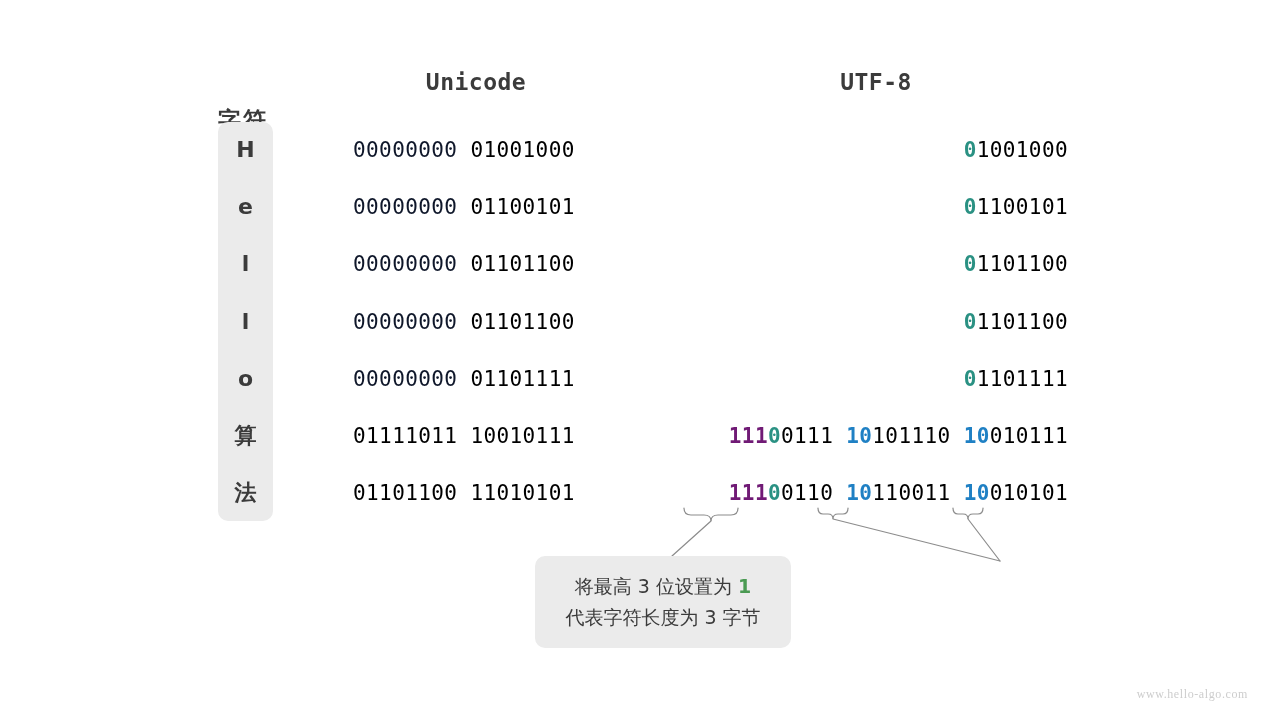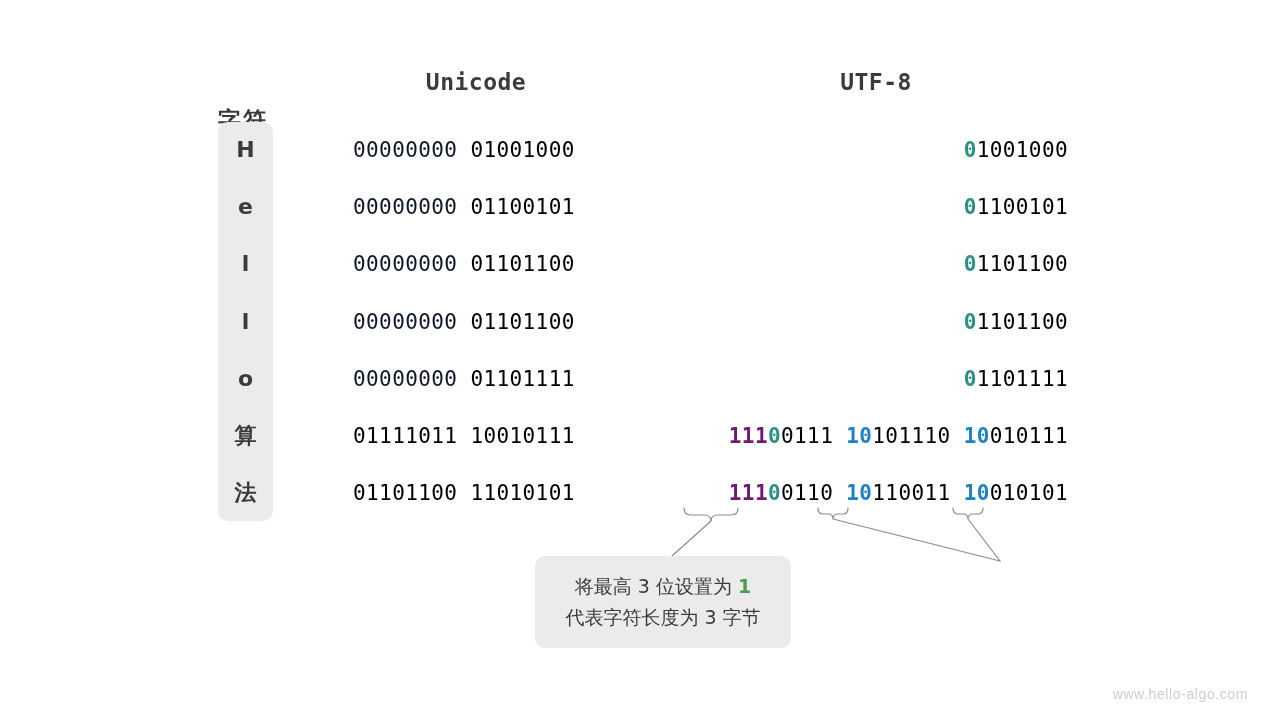--- a/index.html
+++ b/index.html
@@ -104,22 +104,22 @@
     left: 0; top: 0;
     width: 1280px; height: 720px;
     pointer-events: none;
   }
 
   
   #watermark {
     position: absolute;
     right: 32px;
     bottom: 18px;
-    font-family: Liberation Sans, sans-serif;
-    font-size: 14px;
+    font-family: Liberation Serif, serif;
+    font-size: 12px;
     color: #cdcdcd;
     letter-spacing: 0.6px;
   }
 </style>
 </head>
 <body>
 
 <div id="stage">
 
   <div class="hdr hdr-char">字符</div>

